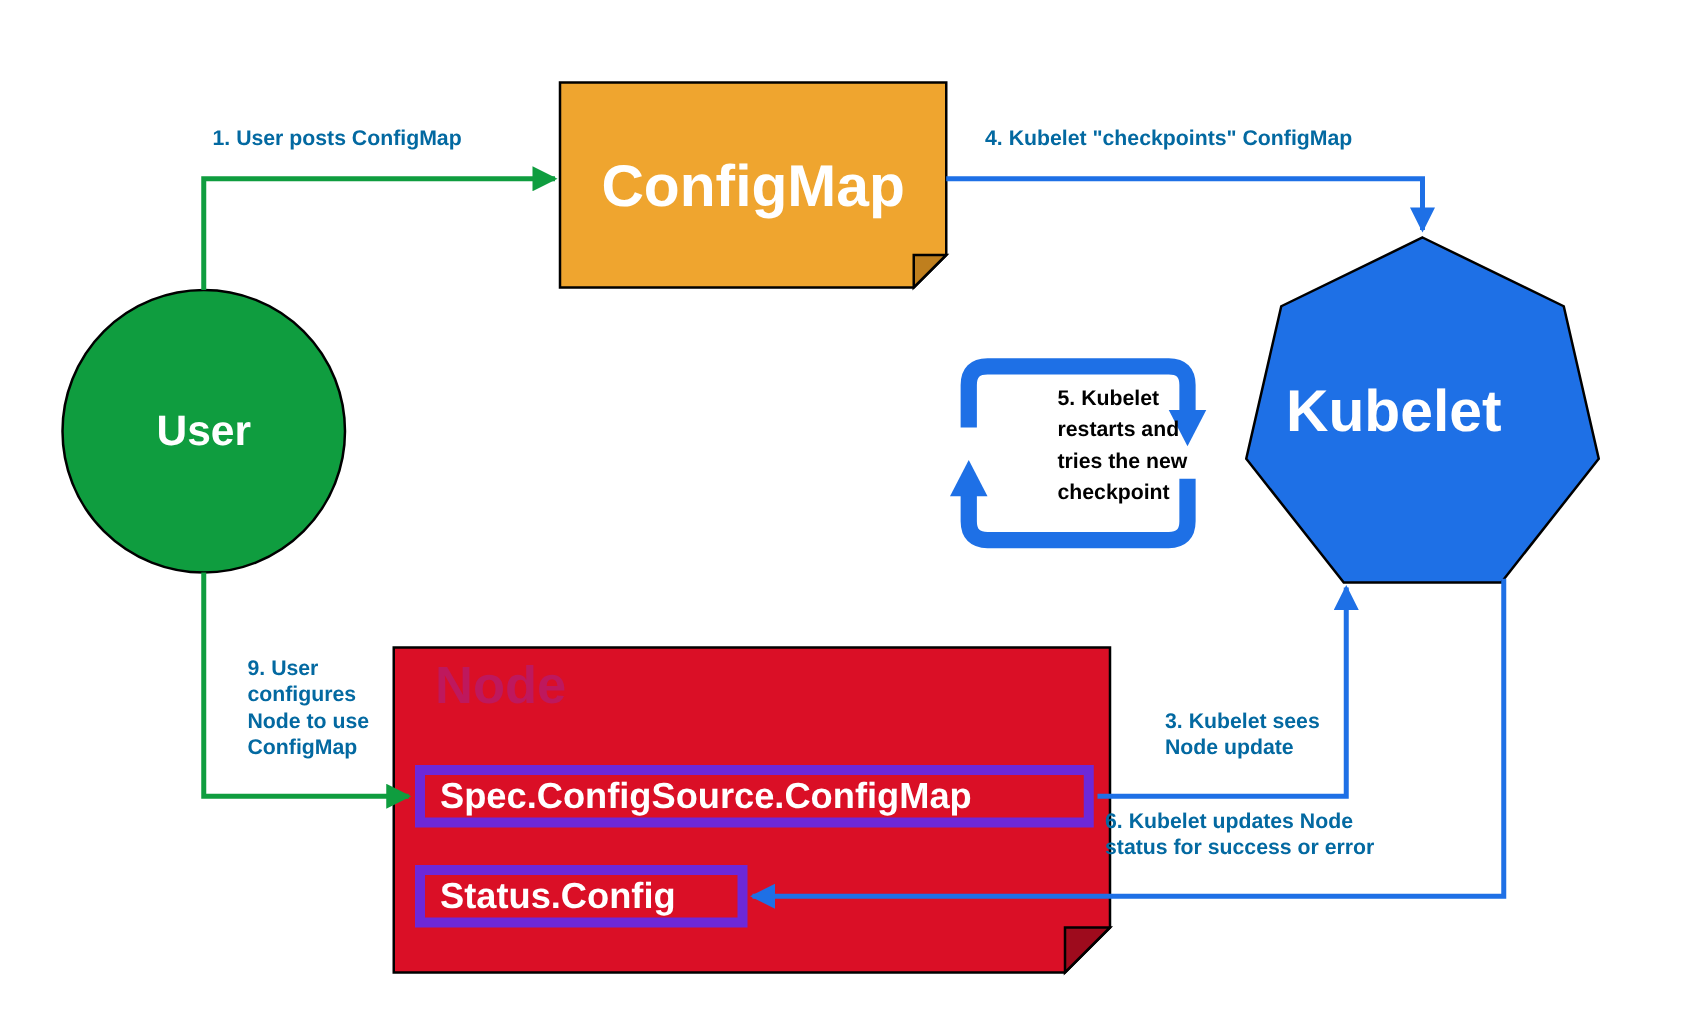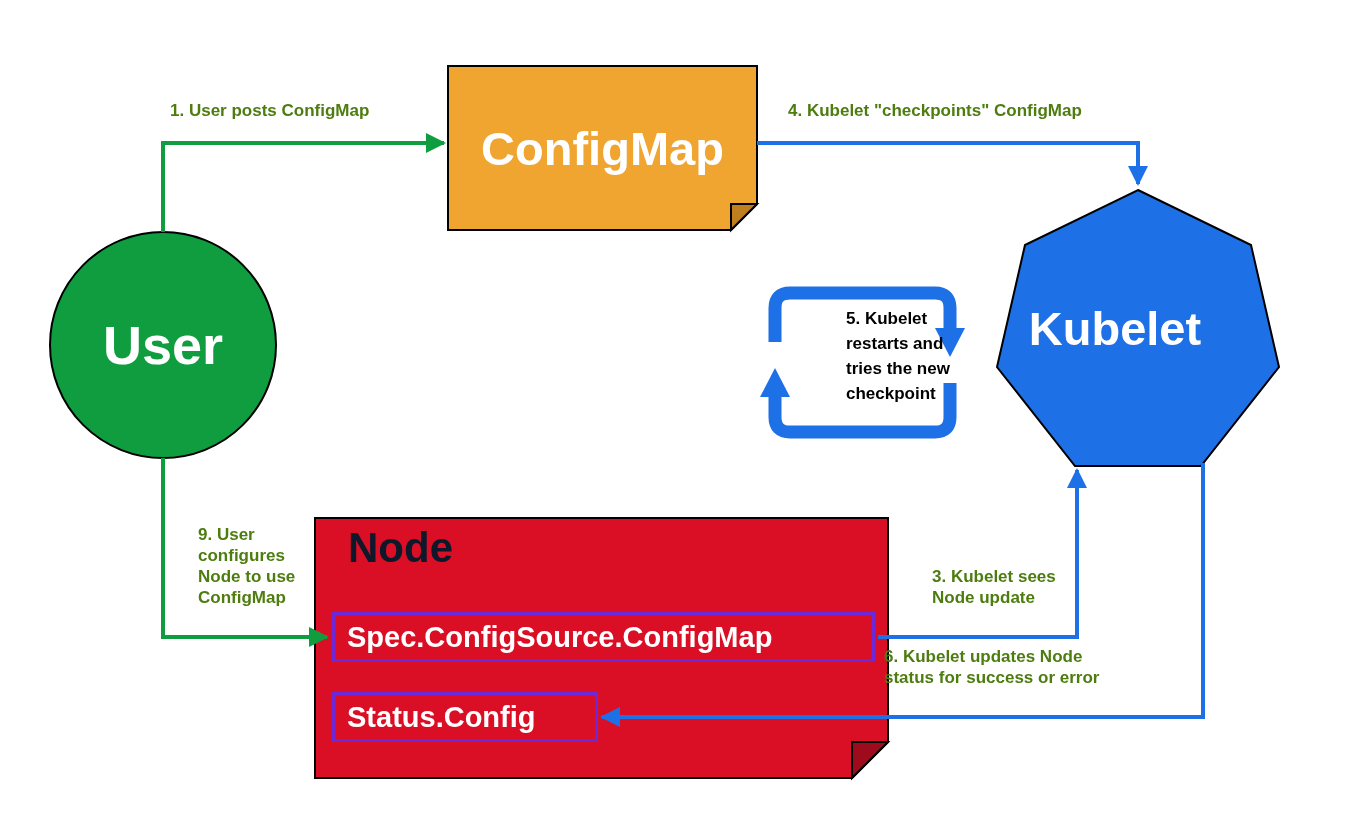--- a/index.html
+++ b/index.html
@@ -14,44 +14,44 @@
   .canvas svg { position: absolute; left: 0; top: 0; }
   .shape-label {
     position: absolute;
     display: flex;
     align-items: center;
     justify-content: center;
     color: #ffffff;
     font-weight: bold;
     pointer-events: none;
   }
-  .lbl-user     { font-size: 54px; }
+  .lbl-user     { font-size: 34px; }
   .lbl-configmap{ font-size: 47px; }
   .lbl-kubelet  { font-size: 47px; }
   .node-title {
     position: absolute;
-    color: #0f172a;
+    color: #be185d;
     font-weight: bold;
     font-size: 42px;
   }
   .inner-box {
     position: absolute;
     box-sizing: border-box;
-    border: 3px solid #6d28d9;
+    border: 8px solid #6d28d9;
     display: flex;
     align-items: center;
     padding-left: 12px;
     color: #ffffff;
     font-weight: bold;
     font-size: 29px;
     white-space: nowrap;
   }
   .step-label {
     position: absolute;
-    color: #4d7c0f;
+    color: #0369a1;
     font-weight: bold;
     font-size: 17px;
     line-height: 21px;
     white-space: pre-line;
   }
   .loop-label {
     position: absolute;
     color: #000000;
     font-weight: bold;
     font-size: 17px;

